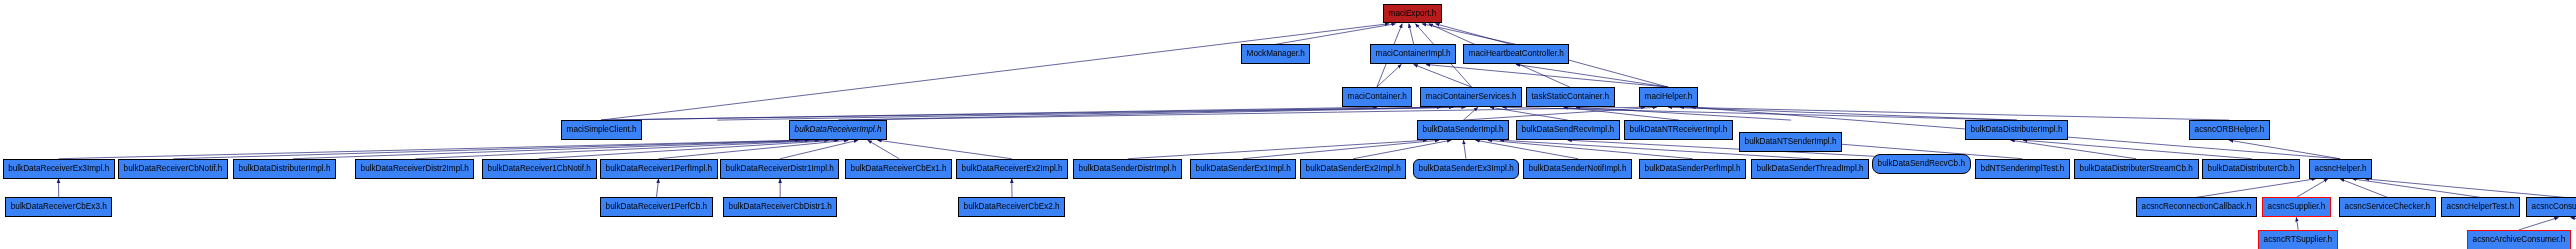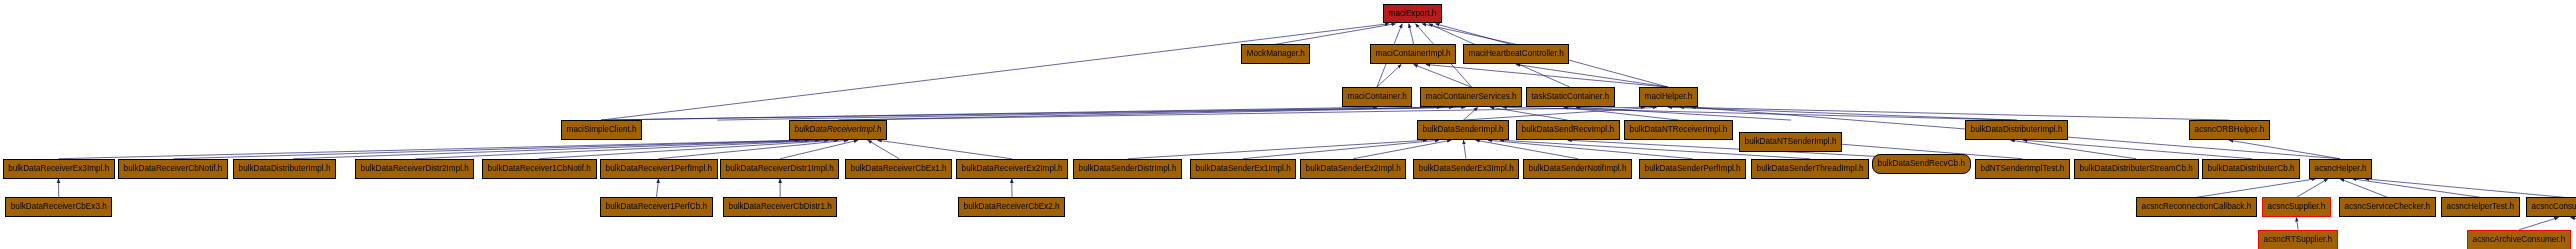--- a/index.html
+++ b/index.html
@@ -11,21 +11,21 @@
     overflow:hidden;
   }
   #edge-layer{position:absolute;left:0;top:0;z-index:1;pointer-events:none;}
   .node{
     position:absolute;
     box-sizing:border-box;
     height:19.6px;
     line-height:18.5px;
     padding:0 4.6px;
     border:0.5px solid #000000;
-    background:#a16207;
+    background:#3b82f6;
     color:#000000;
     font-size:8.2px;
     white-space:nowrap;
     z-index:2;
     text-align:center;
   }
   .node.root{background:#b91c1c;}
   .node.red{border-color:#ff0000;}
 </style>
 </head>
@@ -119,21 +119,21 @@
     <div class="node" style="left: 233px; top: 159px;">bulkDataDistributerImpl.h</div>
     <div class="node" style="left: 355px; top: 159px;">bulkDataReceiverDistr2Impl.h</div>
     <div class="node" style="left: 482px; top: 159px;">bulkDataReceiver1CbNotif.h</div>
     <div class="node" style="left: 600px; top: 159px;">bulkDataReceiver1PerfImpl.h</div>
     <div class="node" style="left: 720px; top: 159px;">bulkDataReceiverDistr1Impl.h</div>
     <div class="node" style="left: 845px; top: 159px;">bulkDataReceiverCbEx1.h</div>
     <div class="node" style="left: 956px; top: 159px;">bulkDataReceiverEx2Impl.h</div>
     <div class="node" style="left: 1073px; top: 159px;">bulkDataSenderDistrImpl.h</div>
     <div class="node" style="left: 1190px; top: 159px;">bulkDataSenderEx1Impl.h</div>
     <div class="node" style="left: 1300px; top: 159px;">bulkDataSenderEx2Impl.h</div>
-    <div class="node" style="left: 1413px; top: 159px;">bulkDataSenderEx3Impl.h</div>
+    <div class="node" style="left: 1413px; top: 159px; border-radius: 6px;">bulkDataSenderEx3Impl.h</div>
     <div class="node" style="left: 1523px; top: 159px;">bulkDataSenderNotifImpl.h</div>
     <div class="node" style="left: 1639px; top: 159px;">bulkDataSenderPerfImpl.h</div>
     <div class="node" style="left: 1751px; top: 159px;">bulkDataSenderThreadImpl.h</div>
     <div class="node" style="left: 1872px; top: 154px; border-radius: 8px;">bulkDataSendRecvCb.h</div>
     <div class="node" style="left: 1975px; top: 159px;">bdNTSenderImplTest.h</div>
     <div class="node" style="left: 2074px; top: 159px;">bulkDataDistributerStreamCb.h</div>
     <div class="node" style="left: 2202px; top: 159px;">bulkDataDistributerCb.h</div>
     <div class="node" style="left: 2309px; top: 159px;">acsncHelper.h</div>
     <div class="node" style="left: 5.2px; top: 197px;">bulkDataReceiverCbEx3.h</div>
     <div class="node" style="left: 600px; top: 197px;">bulkDataReceiver1PerfCb.h</div>

